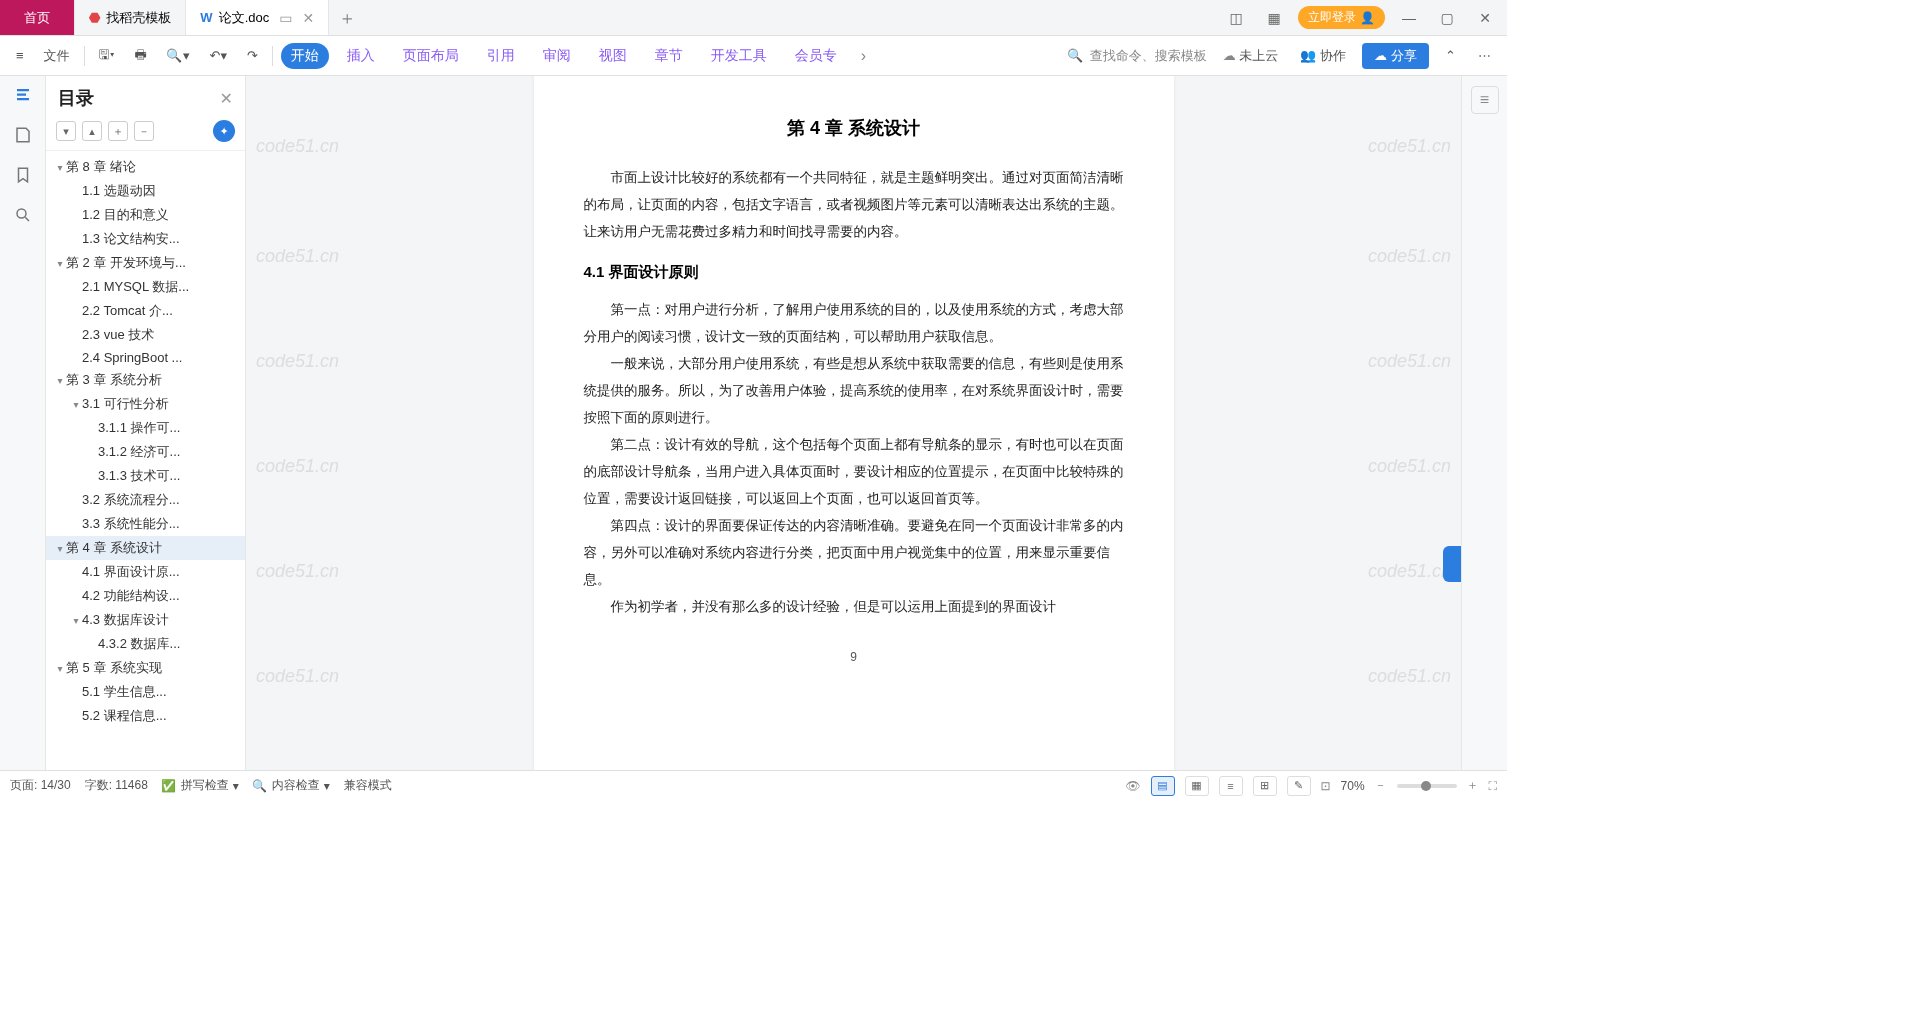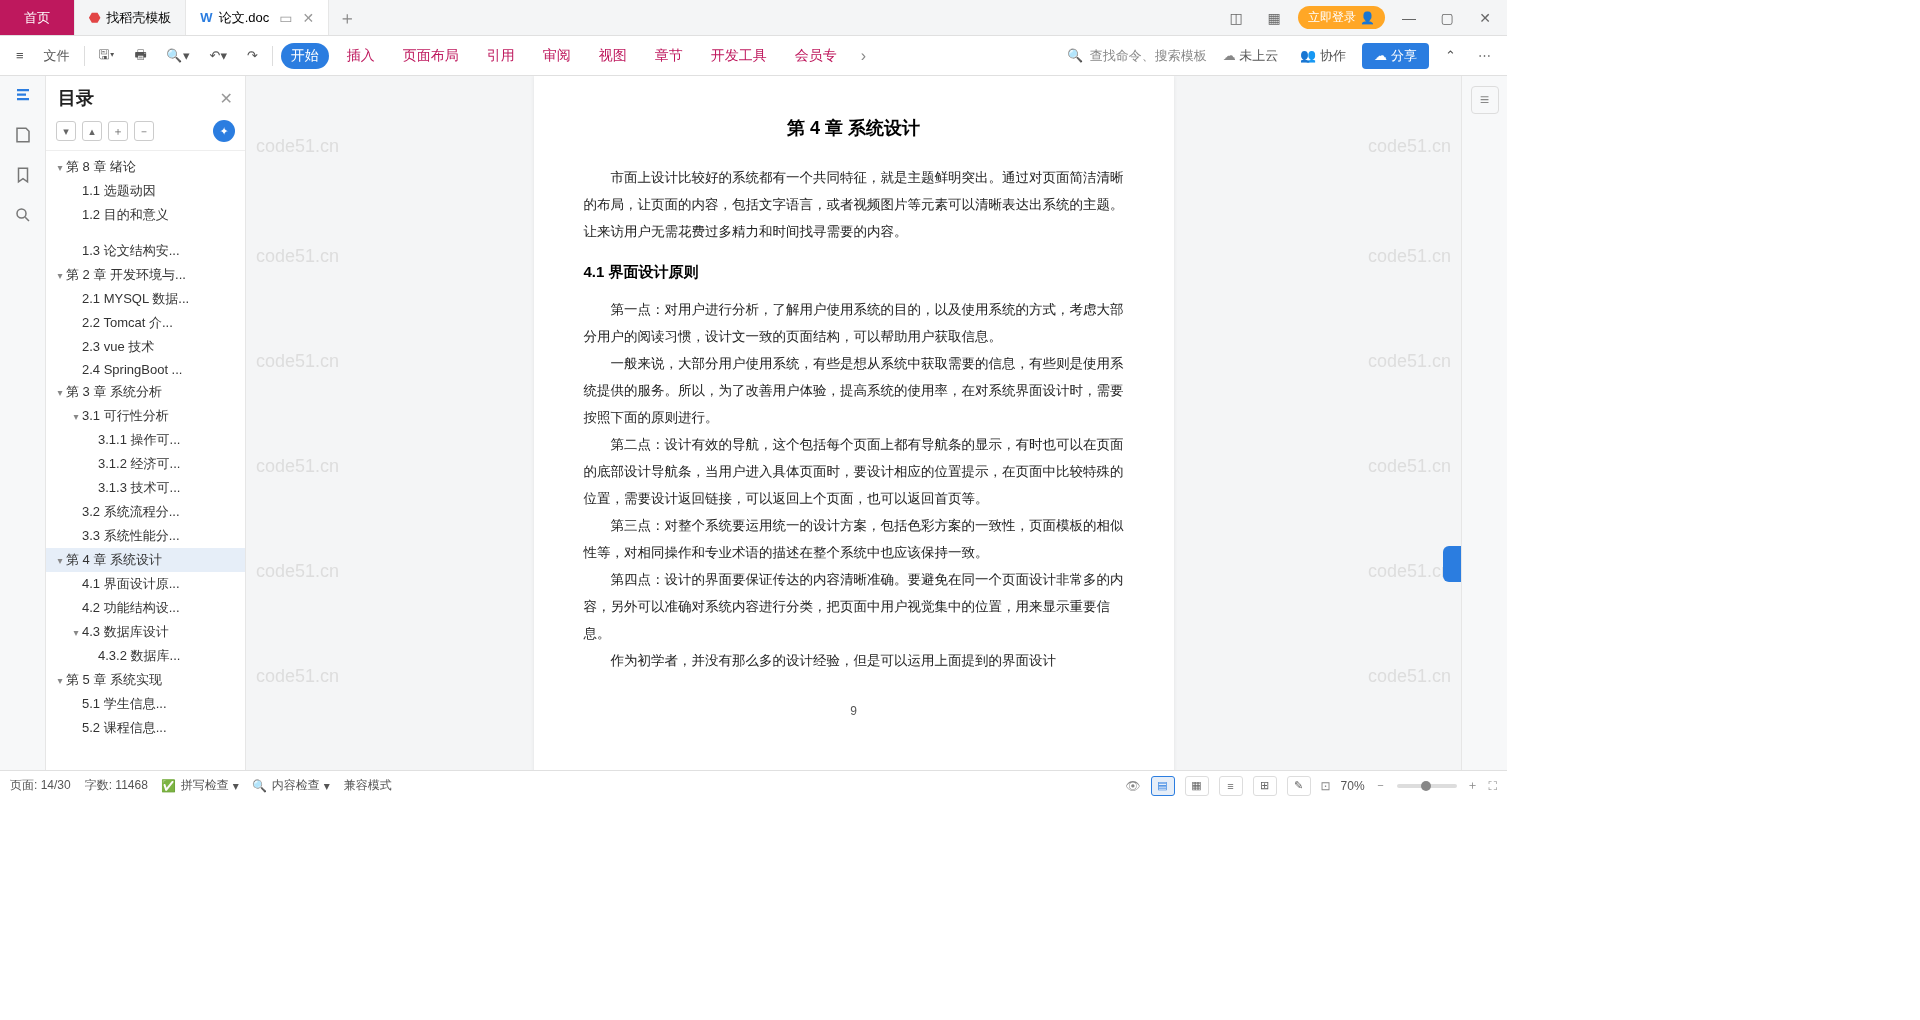--- a/index.html
+++ b/index.html
@@ -16,21 +16,21 @@
 .tab .restore { color: #999; font-size: 14px; margin-left: 4px; }
 .tab-add { width: 36px; display: flex; align-items: center; justify-content: center; color: #888; font-size: 18px; cursor: pointer; }
 .tabs-right { margin-left: auto; display: flex; align-items: center; gap: 10px; padding: 0 8px; }
 .login-btn { background: #ffa726; color: #fff; padding: 3px 10px; border-radius: 12px; font-size: 12px; display: flex; align-items: center; gap: 4px; cursor: pointer; }
 .win-btn { width: 28px; text-align: center; color: #666; font-size: 14px; cursor: pointer; }
 
 
 .ribbon { height: 40px; display: flex; align-items: center; padding: 0 10px; border-bottom: 1px solid #e0e0e0; gap: 8px; }
 .ribbon .rbtn { color: #555; font-size: 13px; padding: 4px 6px; cursor: pointer; }
 .ribbon .divider { width: 1px; height: 20px; background: #ddd; }
-.ribbon .ribbon-tab { font-size: 14px; color: #be185d; padding: 4px 10px; cursor: pointer; }
+.ribbon .ribbon-tab { font-size: 14px; color: #8b5cf6; padding: 4px 10px; cursor: pointer; }
 .ribbon .ribbon-tab.active { background: #2b7de0; color: #fff; border-radius: 13px; }
 .ribbon .chev { color: #888; padding: 0 6px; cursor: pointer; }
 .ribbon-right { margin-left: auto; display: flex; align-items: center; gap: 10px; }
 .search-box { display: flex; align-items: center; gap: 6px; color: #888; font-size: 13px; }
 .share-btn { background: #2b7de0; color: #fff; padding: 4px 12px; border-radius: 4px; font-size: 13px; display: flex; align-items: center; gap: 4px; cursor: pointer; }
 
 
 .body { display: flex; height: calc(100% - 36px - 40px - 30px); }
 
 
@@ -54,21 +54,21 @@
 .tree-row .lbl { overflow: hidden; text-overflow: ellipsis; }
 
 
 .canvas { flex: 1; background: #f4f5f6; position: relative; overflow: hidden; }
 .page { width: 640px; background: #fff; margin: 0 auto; padding: 40px 50px 30px; min-height: 700px; box-shadow: 0 0 4px rgba(0,0,0,0.08); position: relative; }
 .page h2 { text-align: center; font-size: 18px; font-weight: bold; margin-bottom: 24px; }
 .page p { font-size: 13.5px; line-height: 2; color: #222; text-indent: 2em; }
 .page h3 { font-size: 15px; font-weight: bold; margin: 18px 0 14px; }
 .page .pagenum { text-align: center; font-size: 12px; color: #555; margin-top: 30px; }
 .float-tool { position: absolute; left: 310px; top: 20px; color: #2b7de0; cursor: pointer; }
-.watermark-row { position: absolute; left: 0; right: 0; display: flex; justify-content: space-between; padding: 0 10px; color: #ddd; font-size: 18px; pointer-events: none; font-family: Arial; }
+.watermark-row { position: absolute; left: 0; right: 0; display: flex; justify-content: space-between; padding: 0 10px; color: #ddd; font-size: 18px; pointer-events: none; font-family: Arial; font-style: italic; }
 .overlay-red { position: absolute; color: #e03030; font-size: 28px; font-weight: 500; pointer-events: none; white-space: nowrap; }
 
 
 .right-rail { width: 46px; background: #f7f8f9; border-left: 1px solid #e6e6e6; display: flex; flex-direction: column; align-items: center; padding-top: 10px; }
 .right-rail .rbox { width: 28px; height: 28px; border: 1px solid #ddd; border-radius: 4px; display: flex; align-items: center; justify-content: center; color: #888; cursor: pointer; }
 .feedback-tab { position: absolute; right: 0; top: 470px; width: 18px; height: 36px; background: #2b7de0; border-radius: 6px 0 0 6px; cursor: pointer; }
 
 
 .status { height: 30px; border-top: 1px solid #e0e0e0; display: flex; align-items: center; padding: 0 10px; font-size: 12px; color: #555; gap: 14px; background: #fff; }
 .status .sb { display: flex; align-items: center; gap: 4px; cursor: pointer; }
@@ -179,21 +179,21 @@
           <span class="lbl">第 8 章  绪论</span>
         </div>
         <div class="tree-row" style="padding-left: 24px;">
           <span class="tw"></span>
           <span class="lbl">1.1 选题动因</span>
         </div>
         <div class="tree-row" style="padding-left: 24px;">
           <span class="tw"></span>
           <span class="lbl">1.2 目的和意义</span>
         </div>
-        <div class="tree-row" style="padding-left: 24px; margin-top: 12px;">
+        <div class="tree-row" style="padding-left: 24px;">
           <span class="tw"></span>
           <span class="lbl">1.3 论文结构安...</span>
         </div>
         <div class="tree-row" style="padding-left: 8px;">
           <span class="tw">▾</span>
           <span class="lbl">第 2 章  开发环境与...</span>
         </div>
         <div class="tree-row" style="padding-left: 24px;">
           <span class="tw"></span>
           <span class="lbl">2.1 MYSQL 数据...</span>
@@ -321,21 +321,20 @@
 
     <div class="overlay-red" style="left:290px; top:315px;">code51.cn-源码乐园盗图必究</div>
 
     <div class="page">
       <h2>第 4 章  系统设计</h2>
       <p>市面上设计比较好的系统都有一个共同特征，就是主题鲜明突出。通过对页面简洁清晰的布局，让页面的内容，包括文字语言，或者视频图片等元素可以清晰表达出系统的主题。让来访用户无需花费过多精力和时间找寻需要的内容。</p>
       <h3>4.1 界面设计原则</h3>
       <p>第一点：对用户进行分析，了解用户使用系统的目的，以及使用系统的方式，考虑大部分用户的阅读习惯，设计文一致的页面结构，可以帮助用户获取信息。</p>
       <p>一般来说，大部分用户使用系统，有些是想从系统中获取需要的信息，有些则是使用系统提供的服务。所以，为了改善用户体验，提高系统的使用率，在对系统界面设计时，需要按照下面的原则进行。</p>
       <p>第二点：设计有效的导航，这个包括每个页面上都有导航条的显示，有时也可以在页面的底部设计导航条，当用户进入具体页面时，要设计相应的位置提示，在页面中比较特殊的位置，需要设计返回链接，可以返回上个页面，也可以返回首页等。</p>
-      <p>第三点：对整个系统要运用统一的设计方案，包括色彩方案的一致性，页面模板的相似性等，对相同操作和专业术语的描述在整个系统中也应该保持一致。</p>
       <p>第四点：设计的界面要保证传达的内容清晰准确。要避免在同一个页面设计非常多的内容，另外可以准确对系统内容进行分类，把页面中用户视觉集中的位置，用来显示重要信息。</p>
       <p>作为初学者，并没有那么多的设计经验，但是可以运用上面提到的界面设计</p>
       <div class="pagenum">9</div>
     </div>
 
     <div class="feedback-tab"></div>
   </div>
 
   <div class="right-rail">
     <div class="rbox">≡</div>

